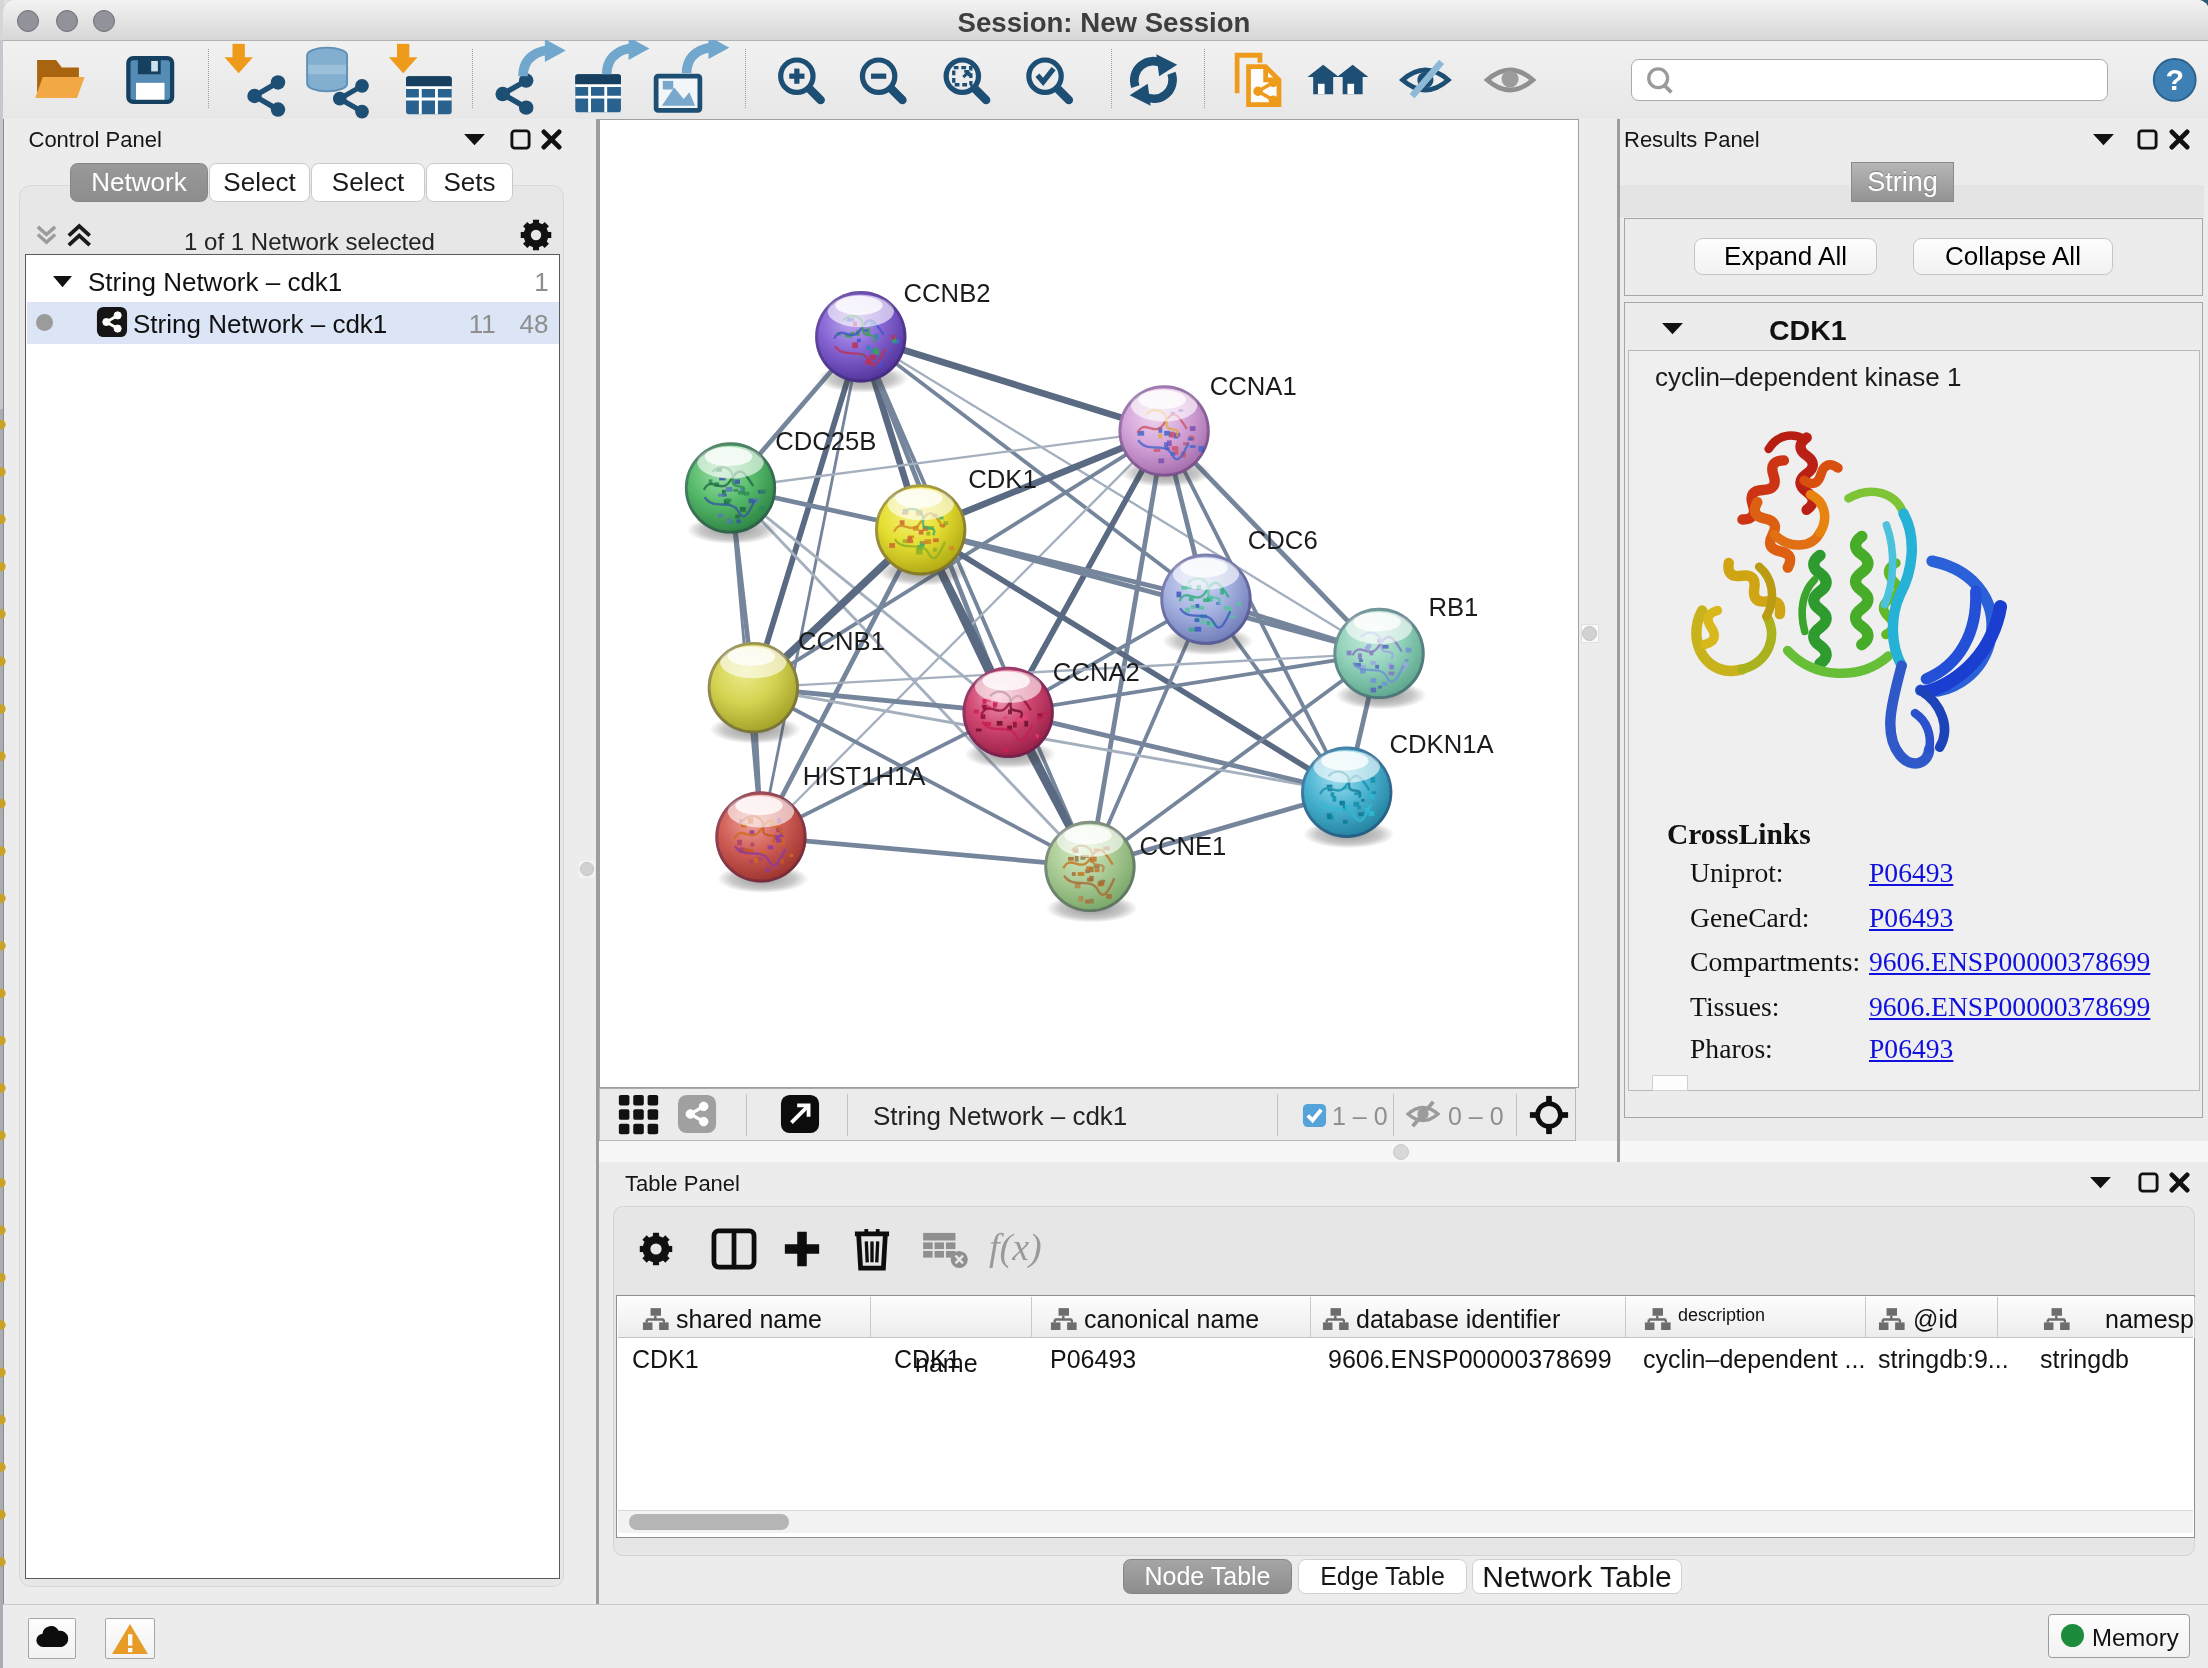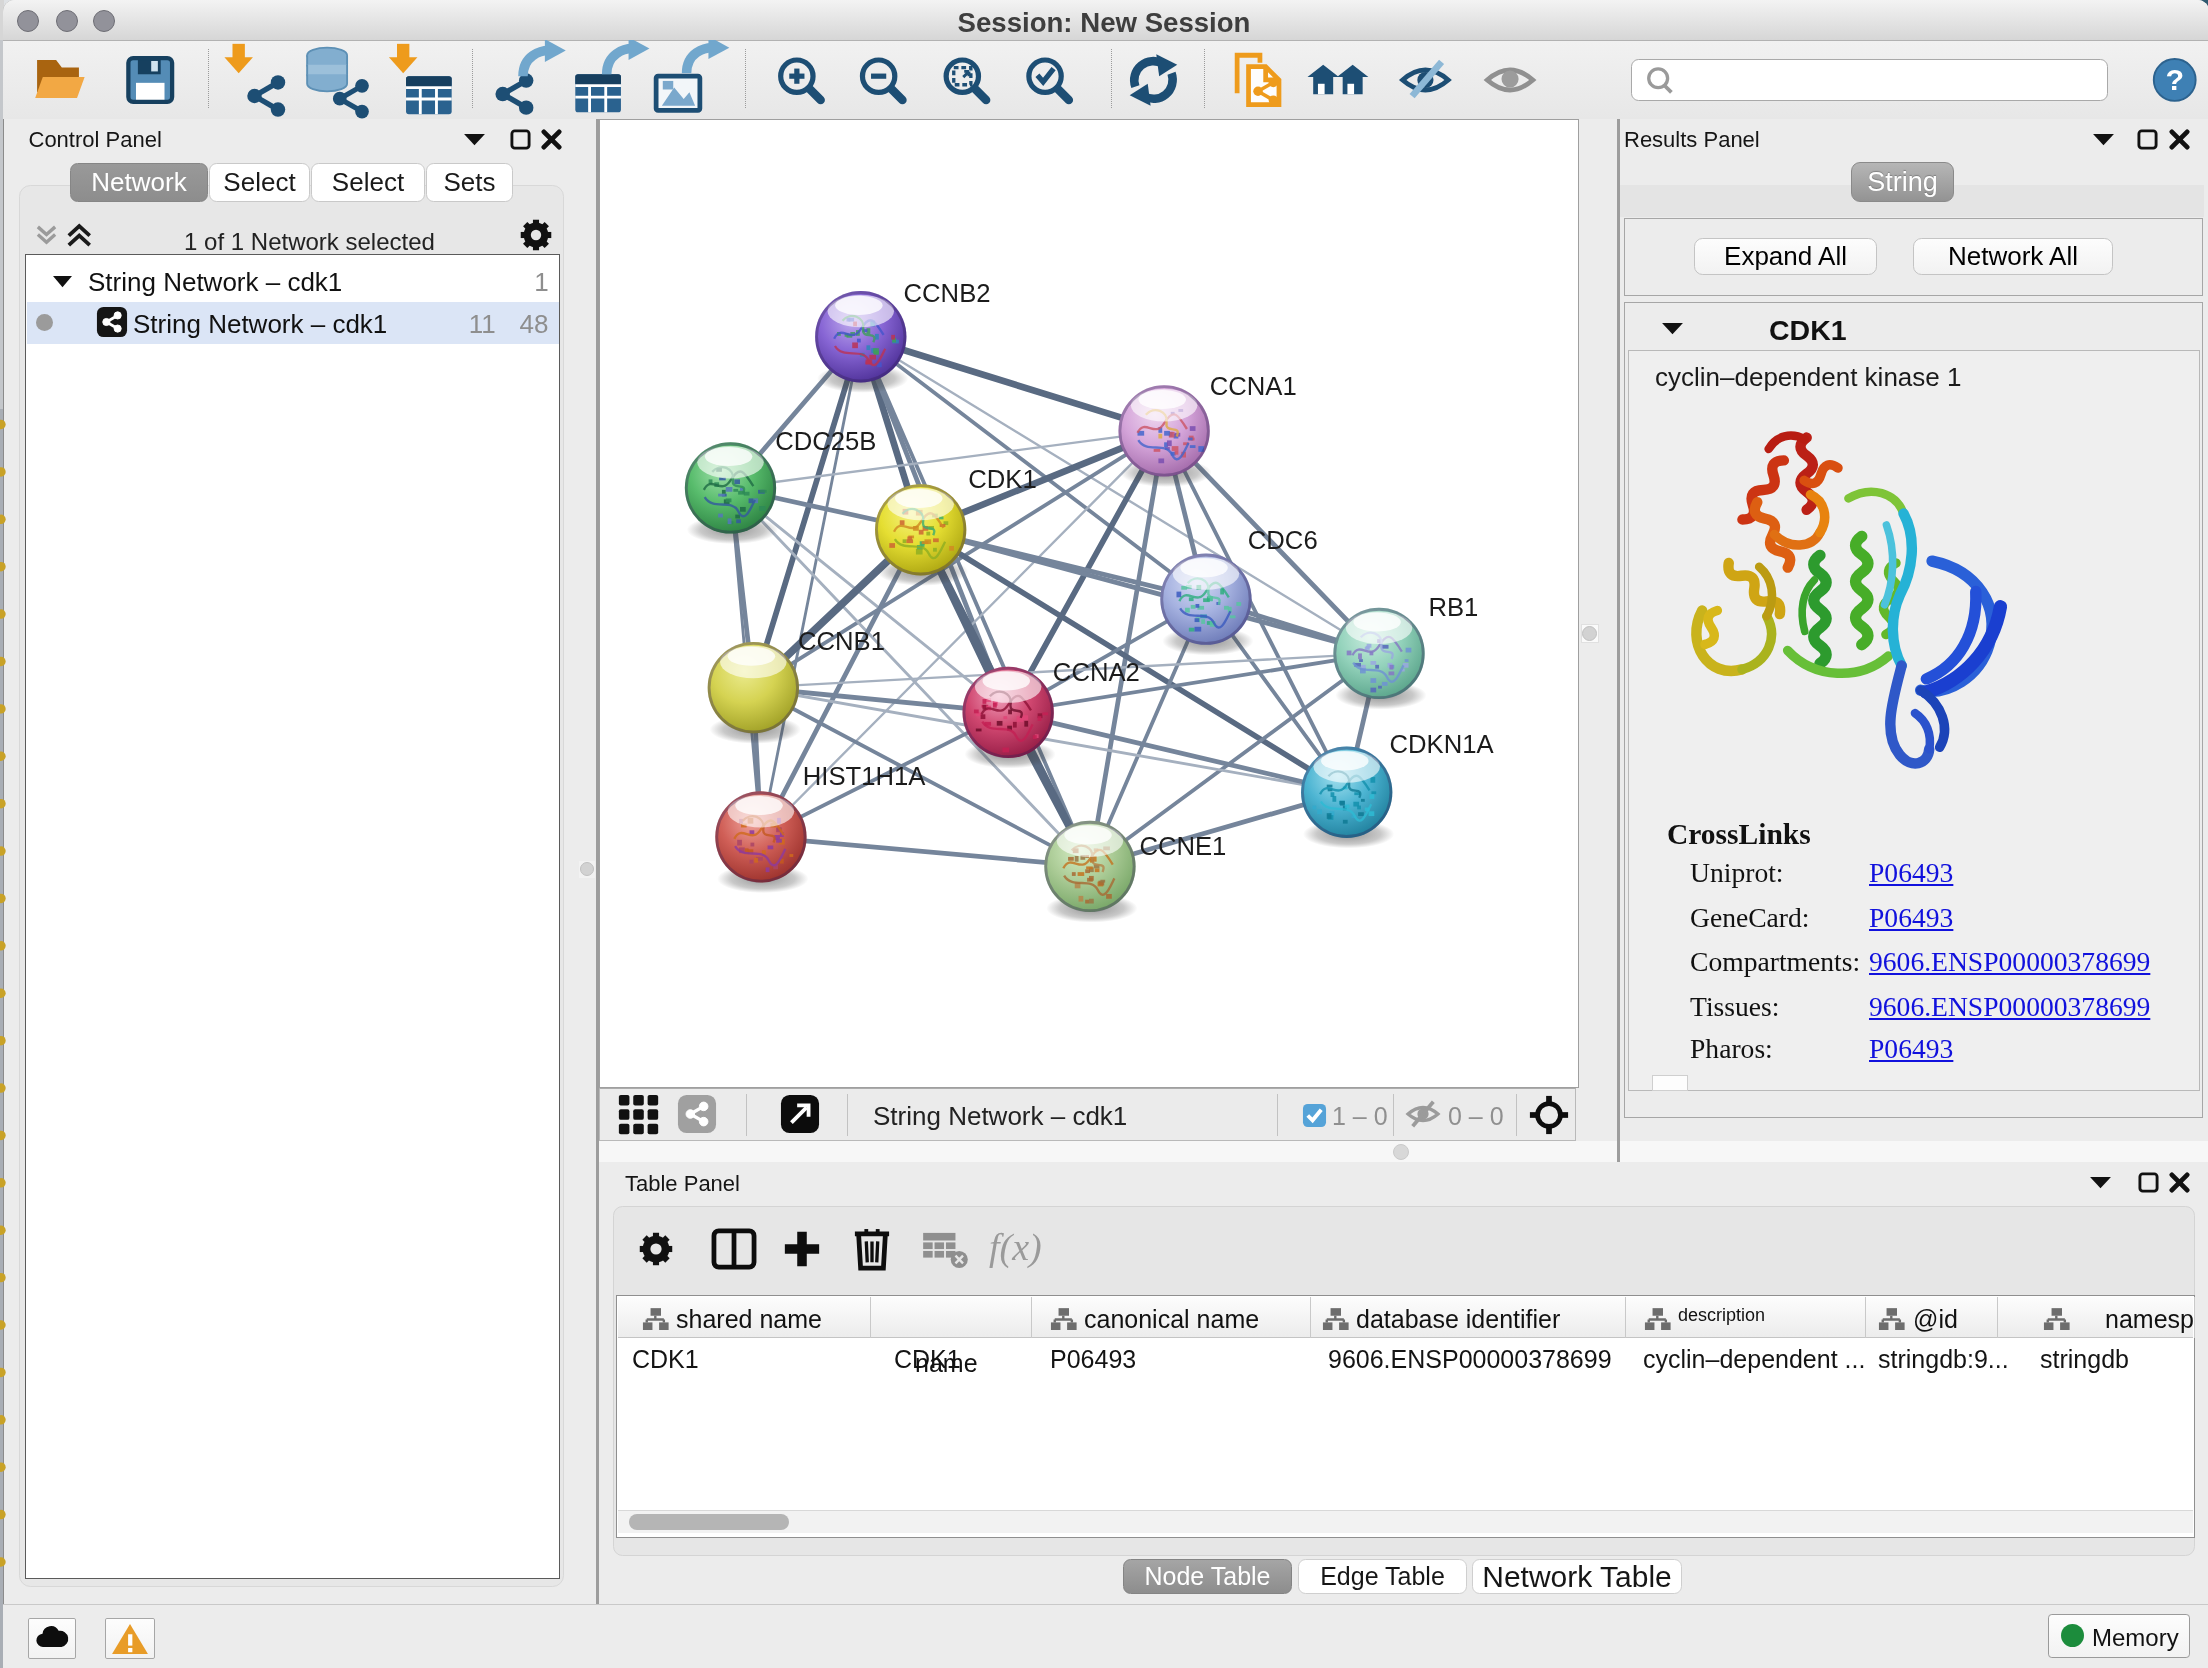--- a/index.html
+++ b/index.html
@@ -745,24 +745,24 @@
     <text x="568" y="774" font-size="27" fill="#1b1b1b" font-family="Liberation Sans, sans-serif">CCNE1</text>
   </svg>
 
 <div id="nettb" class="abs"></div>
 <div class="abs" style="left:873px; top:1101px; font-size:26px; color:#222;">String Network – cdk1</div>
 <div id="hsplit" class="abs"></div>
 
 <div id="vsplitR" class="abs"></div>
 <div class="abs dtitle" style="left:1624px; top:127px;">Results Panel</div>
 <div class="abs" style="left:1620px; top:185px; width:584px; height:32px; background:#e4e4e4;"></div>
-<div class="abs" style="left:1851px; top:162px; width:103px; height:40px; background:linear-gradient(#b6b6b6,#939393); border:1px solid #8a8a8a; border-radius:9px; color:#fff; font-size:27px; text-align:center; line-height:38px; text-shadow:0 -1px 1px rgba(0,0,0,0.25);">String</div>
+<div class="abs" style="left:1851px; top:162px; width:103px; height:40px; background:linear-gradient(#b6b6b6,#939393); border:1px solid #8a8a8a; border-radius:0; color:#fff; font-size:27px; text-align:center; line-height:38px; text-shadow:0 -1px 1px rgba(0,0,0,0.25);">String</div>
 <div class="abs rbox" style="left:1624px; top:218px; width:579px; height:78px;"></div>
 <div class="abs btn" style="left:1694px; top:238px; width:183px; height:37px; font-size:26px; line-height:34px;">Expand All</div>
-<div class="abs btn" style="left:1913px; top:238px; width:200px; height:37px; font-size:26px; line-height:34px;">Network All</div>
+<div class="abs btn" style="left:1913px; top:238px; width:200px; height:37px; font-size:26px; line-height:34px;">Collapse All</div>
 <div class="abs rbox" style="left:1624px; top:302px; width:579px; height:816px;"></div>
 <div class="abs" style="left:1769px; top:314px; font-size:28.5px; font-weight:bold; color:#111;">CDK1</div>
 <div class="abs" style="left:1628px; top:350px; width:572px; height:741px; background:#efefef; border:1px solid #b9b9b9;"></div>
 <div class="abs" style="left:1655px; top:362px; font-size:26px; color:#1a1a1a;">cyclin–dependent kinase 1</div>
 <svg class="abs" style="left:1662px; top:411px;" width="371" height="380" viewBox="0 0 390 400">
     <g fill="none" stroke-linecap="round">
       <path d="M152,28 q-13,9.5 0,19 q13,9.5 0,19 q-13,9.5 0,19 q13,9.5 0,19 " stroke="#bb2016" stroke-width="11"></path>
       <path d="M128,52 q-13,9.5 0,19 q13,9.5 0,19 q-13,9.5 0,19 q13,9.5 0,19 " stroke="#cc3413" stroke-width="11" transform="rotate(35,128,52)"></path>
       <path d="M150,30 C136,22 120,26 112,40" stroke="#b81d12" stroke-width="9"></path>
       <path d="M100,96 q-13,9.5 0,19 q13,9.5 0,19 q-13,9.5 0,19 q13,9.5 0,19 " stroke="#dd5f12" stroke-width="11" transform="rotate(-25,100,96)"></path>

